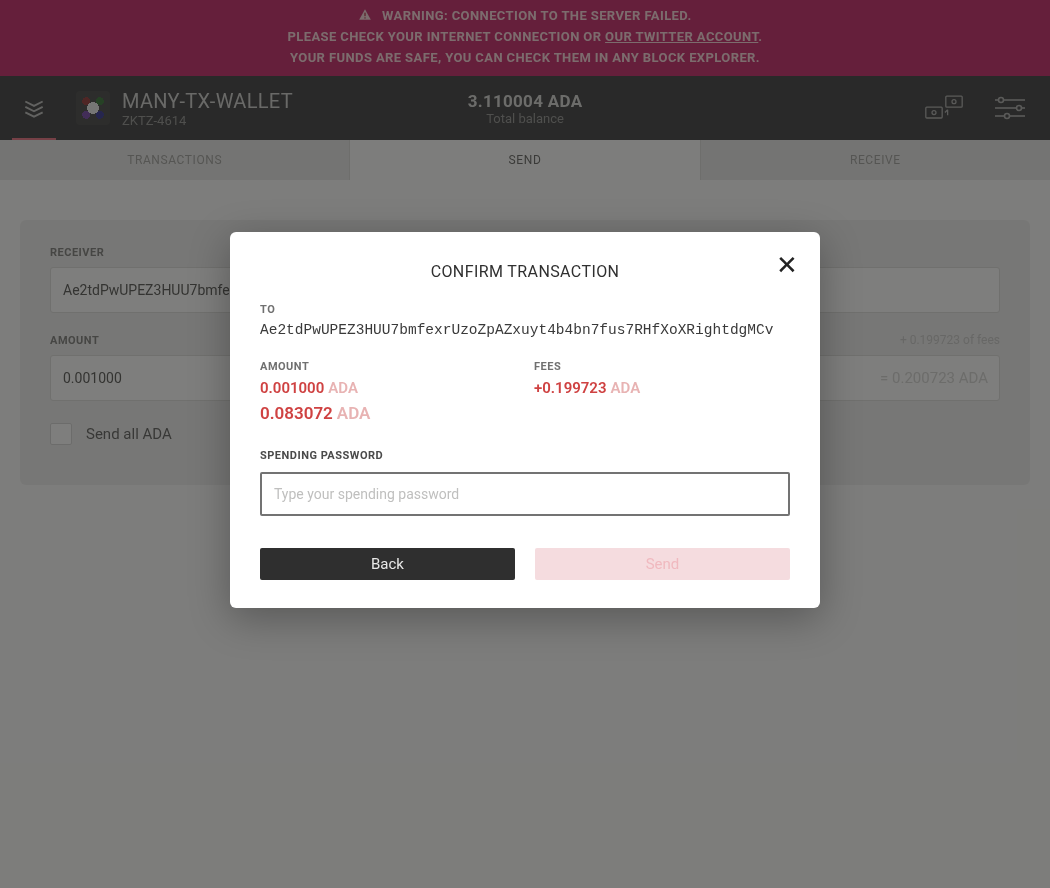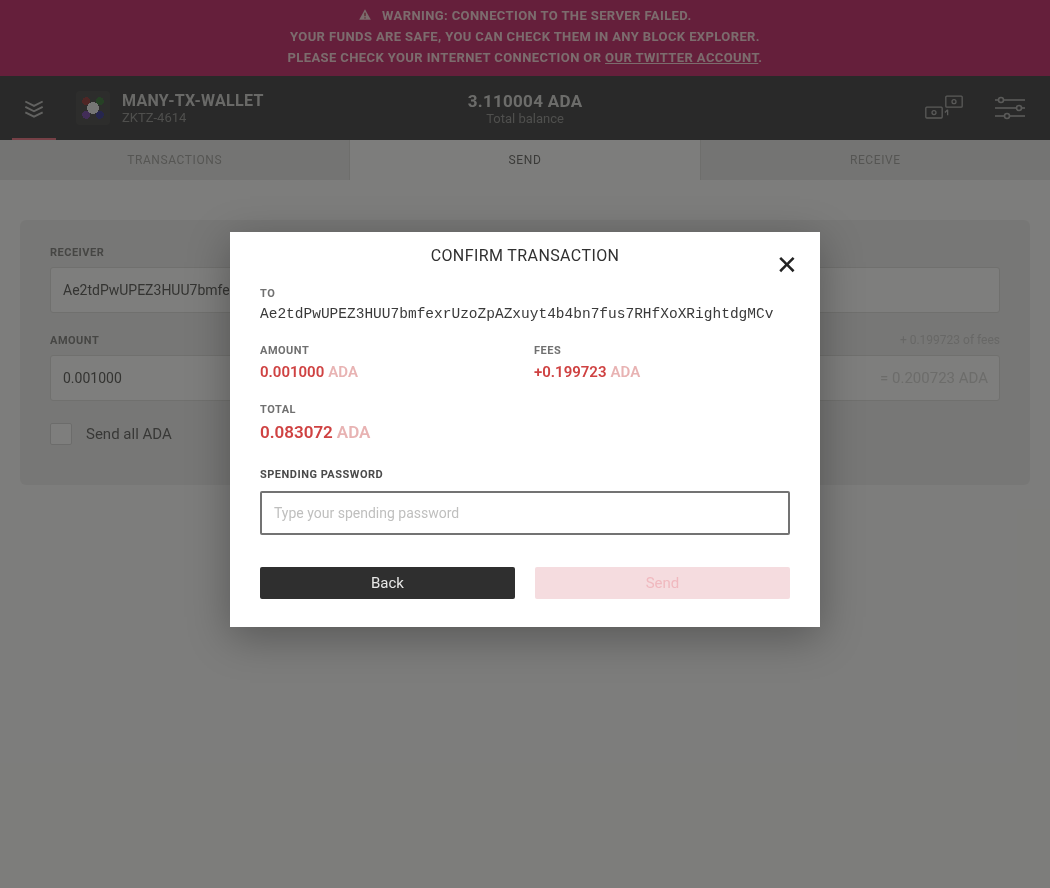--- a/index.html
+++ b/index.html
@@ -48,21 +48,21 @@
       background:
         radial-gradient(circle at 30% 30%, #8a2a2a 4px, transparent 4px),
         radial-gradient(circle at 70% 30%, #2a6a2a 4px, transparent 4px),
         radial-gradient(circle at 50% 50%, #e8e8e8 6px, transparent 6px),
         radial-gradient(circle at 30% 70%, #6b3aa0 4px, transparent 4px),
         radial-gradient(circle at 70% 70%, #2a2a8a 4px, transparent 4px),
         #3a3a3a;
       margin-right: 12px;
     }
     .wallet-names { flex: 0 0 auto; }
-    .wallet-title { font-size: 16px; font-weight: 700; color: #c8c8c7; letter-spacing: 0.3px; }
+    .wallet-title { font-size: 20px; font-weight: 400; color: #c8c8c7; letter-spacing: 0.3px; }
     .wallet-sub { font-size: 13px; color: #8a8a89; }
     .balance {
       position: absolute; left: 50%; top: 50%;
       transform: translate(-50%, -50%);
       text-align: center;
     }
     .balance-amount { font-size: 17px; font-weight: 700; color: #cfcfce; letter-spacing: 0.3px; }
     .balance-label { font-size: 13px; color: #8a8a89; }
     .header-actions { margin-left: auto; display: flex; align-items: center; gap: 26px; }
     .header-icon { width: 40px; height: 30px; display: flex; align-items: center; justify-content: center; cursor: pointer; color: #a9a9a8; }
@@ -130,23 +130,23 @@
       position: absolute;
       inset: 0;
       background: rgba(36, 36, 34, 0.58);
     }
     .modal {
       position: absolute;
       left: 50%; top: 232px;
       transform: translateX(-50%);
       width: 590px;
       background: #fff;
-      border-radius: 0;
+      border-radius: 6px;
       box-shadow: 0 10px 40px rgba(0,0,0,0.3);
-      padding: 14px 30px 28px;
+      padding: 30px 30px 28px;
     }
     .modal-title {
       text-align: center;
       font-size: 16px; font-weight: 400;
       color: #303030;
       letter-spacing: 0.4px;
     }
     .modal-close {
       position: absolute; right: 18px; top: 18px;
       width: 30px; height: 30px;
@@ -205,24 +205,24 @@
 <div class="warning-banner">
   <div>
     <span>
       <svg width="14" height="14" viewBox="0 0 24 24" style="display:inline-block;vertical-align:-2px;margin-right:6px">
         <path d="M12 2 L22 20 L2 20 Z" fill="#f5cfd5"></path>
         <rect x="11" y="8" width="2" height="6" fill="#9f0a22"></rect>
         <rect x="11" y="16" width="2" height="2" fill="#9f0a22"></rect>
       </svg>
     </span><span>WARNING: CONNECTION TO THE SERVER FAILED.</span>
   </div>
-  <div>YOUR FUNDS ARE SAFE, YOU CAN CHECK THEM IN ANY BLOCK EXPLORER.</div>
   <div>
     <span>PLEASE CHECK YOUR INTERNET CONNECTION OR </span><span class="underline">OUR TWITTER ACCOUNT</span><span>.</span>
   </div>
+  <div>YOUR FUNDS ARE SAFE, YOU CAN CHECK THEM IN ANY BLOCK EXPLORER.</div>
 </div>
 
 <div class="header">
   <div class="sidebar-toggle">
     <svg width="26" height="26" viewBox="0 0 24 24" fill="none" stroke="#b8b8b7" stroke-width="1.8">
       <path d="M4 6 L12 10 L20 6"></path>
       <path d="M4 11 L12 15 L20 11"></path>
       <path d="M4 16 L12 20 L20 16"></path>
     </svg>
   </div>
@@ -302,21 +302,20 @@
       </div>
     </div>
     <div class="modal-col">
       <div class="modal-section-label" style="margin-top:0">FEES</div>
       <div class="amount-value">
         <span class="num">+0.199723</span><span class="cur">ADA</span>
       </div>
     </div>
   </div>
 
-  <div class="modal-section-label">TOTAL</div>
   <div class="amount-value" style="font-size:17px">
     <span class="num">0.083072</span><span class="cur">ADA</span>
   </div>
 
   <div class="spend-label">SPENDING PASSWORD</div>
   <input type="password" class="modal-input" placeholder="Type your spending password" style="">
 
   <div class="modal-actions">
     <button class="btn btn-back">Back</button>
     <button class="btn btn-send">Send</button>

